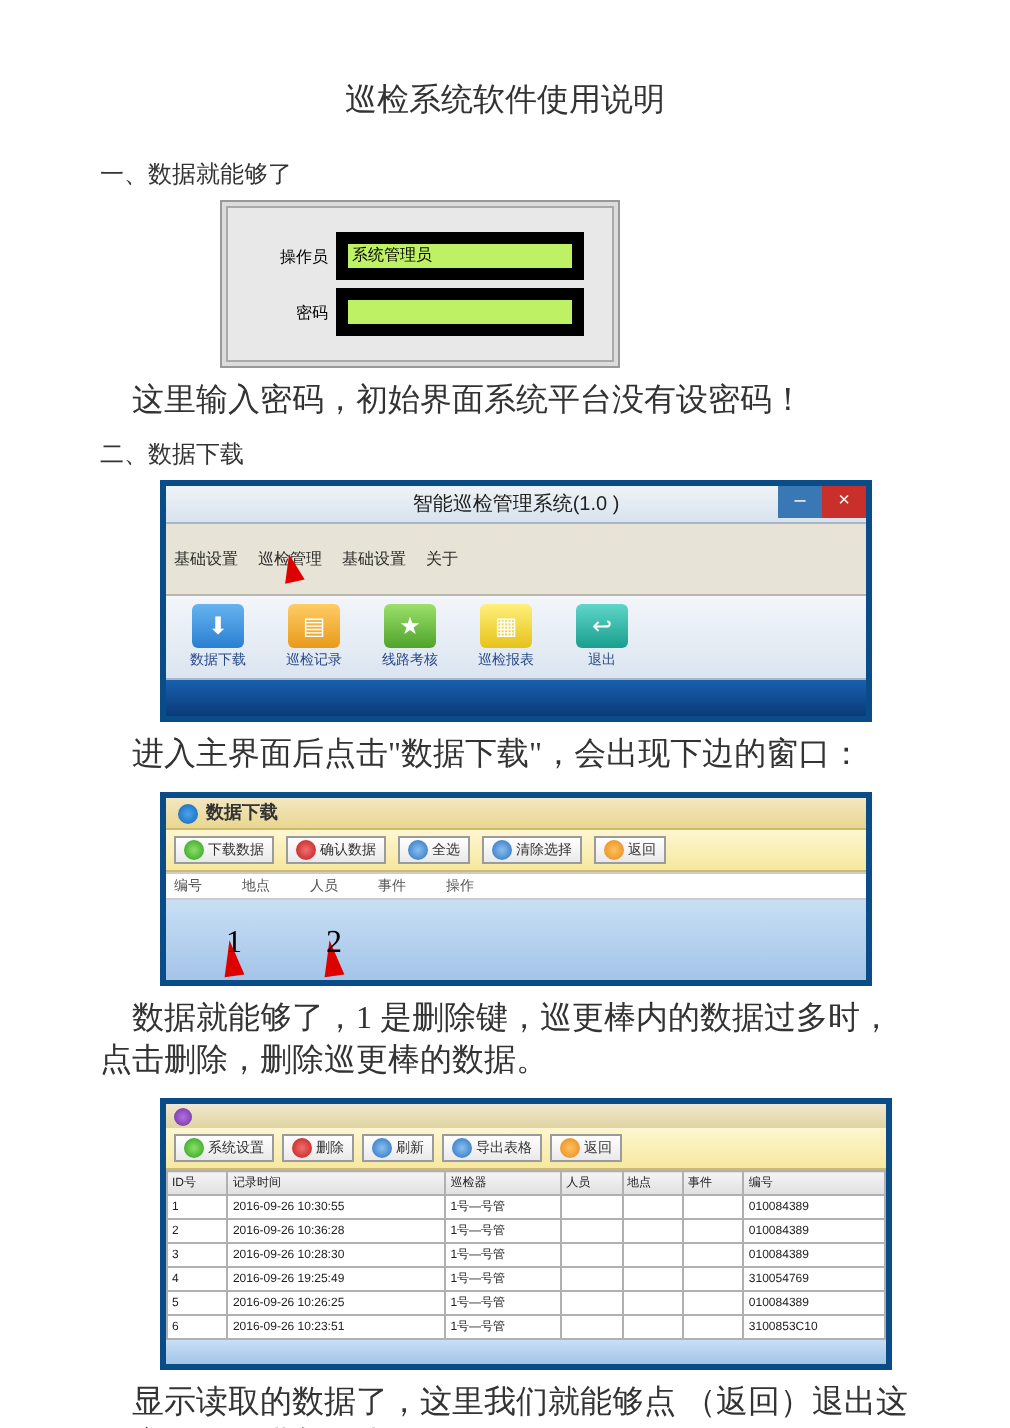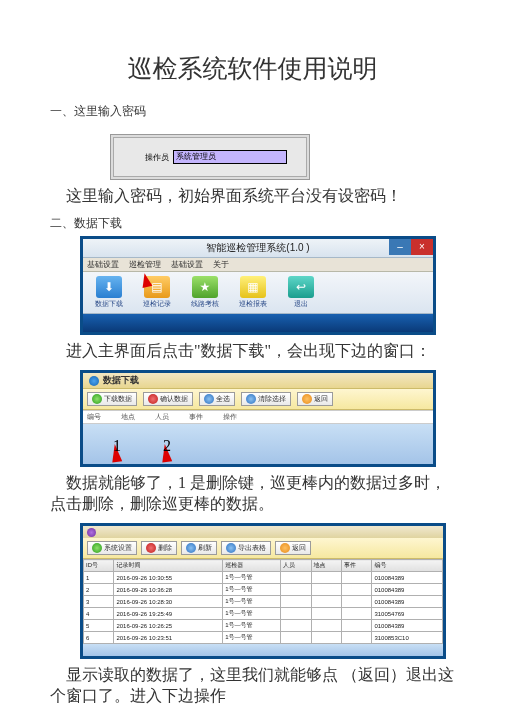--- a/index.html
+++ b/index.html
@@ -7,39 +7,39 @@
     background: #fff;
     margin: 0;
     padding: 30px 50px;
     width: 505px;
     box-sizing: border-box;
     color: #333;
     font-size: 11px;
   }
   h1 {
     text-align: center;
-    font-size: 25px;
+    font-size: 16px;
     font-weight: normal;
     font-family: Liberation Mono, monospace;
-    margin: 22px 0 18px 0;
+    margin: 10px 0 18px 0;
   }
   .section-heading {
     font-size: 12px;
     margin: 6px 0 4px 0;
   }
   .body-text {
     font-size: 16px;
     margin: 6px 0 8px 0;
     text-indent: 1em;
   }
 
   
   .login-shot {
     width: 200px;
-    margin: 14px auto 6px 60px;
+    margin: 4px auto 6px 60px;
     background: #dcdcdc;
     padding: 2px;
     border: 1px solid #999;
     box-sizing: border-box;
     font-size: 8px;
   }
   .login-inner {
     background: #e8e8e8;
     border: 1px solid #aaa;
     padding: 8px 6px;
@@ -52,22 +52,22 @@
   }
   .login-label {
     width: 36px;
     text-align: right;
     color: #000;
     font-family: "SimSun", serif;
   }
   .login-field {
     width: 110px;
     height: 12px;
-    border: 1px solid #000000;
-    background: #c4b5fd;
+    border: 6px solid #000000;
+    background: #bef264;
     margin-left: 4px;
     padding-left: 2px;
     font-size: 8px;
     line-height: 12px;
     color: #000;
   }
   .login-buttons {
     display: flex;
     justify-content: center;
     gap: 18px;
@@ -117,21 +117,21 @@
     text-align:center;
     line-height:15px;
     color:#fff;
     font-size:10px;
   }
   .tb-min { background:#3a78b5; }
   .tb-close { background:#c9302c; }
   .mainshot-menu {
     background: #e8e3d7;
     border-bottom: 1px solid #b8b8a8;
-    padding: 1px 4px;
+    padding: 12px 4px;
     display: flex;
     gap: 10px;
   }
   .menu-item { color: #2b2b2b; }
   .mainshot-toolbar {
     background: linear-gradient(#f3f6fa,#dbe5f0);
     padding: 4px 6px;
     display: flex;
     gap: 8px;
     border-bottom: 1px solid #a6b8c8;
@@ -316,27 +316,31 @@
   .ts-body {
     background: linear-gradient(#c8dff5,#a4c4e8);
     height: 12px;
   }
 </style>
 </head>
 <body>
 
 <h1>巡检系统软件使用说明</h1>
 
-<div class="section-heading">一、这里输入密码</div>
+<div class="section-heading">一、数据就能够了</div>
 
 <div class="login-shot">
   <div class="login-inner">
     <div class="login-row">
       <span class="login-label">操作员</span>
       <span class="login-field">系统管理员</span>
+    </div>
+    <div class="login-row">
+      <span class="login-label">密码</span>
+      <span class="login-field"></span>
     </div>
   </div>
 </div>
 
 <div class="body-text">这里输入密码，初始界面系统平台没有设密码！</div>
 
 <div class="section-heading">二、数据下载</div>
 
 <div class="mainshot arrow-red">
   <div class="mainshot-titlebar">

